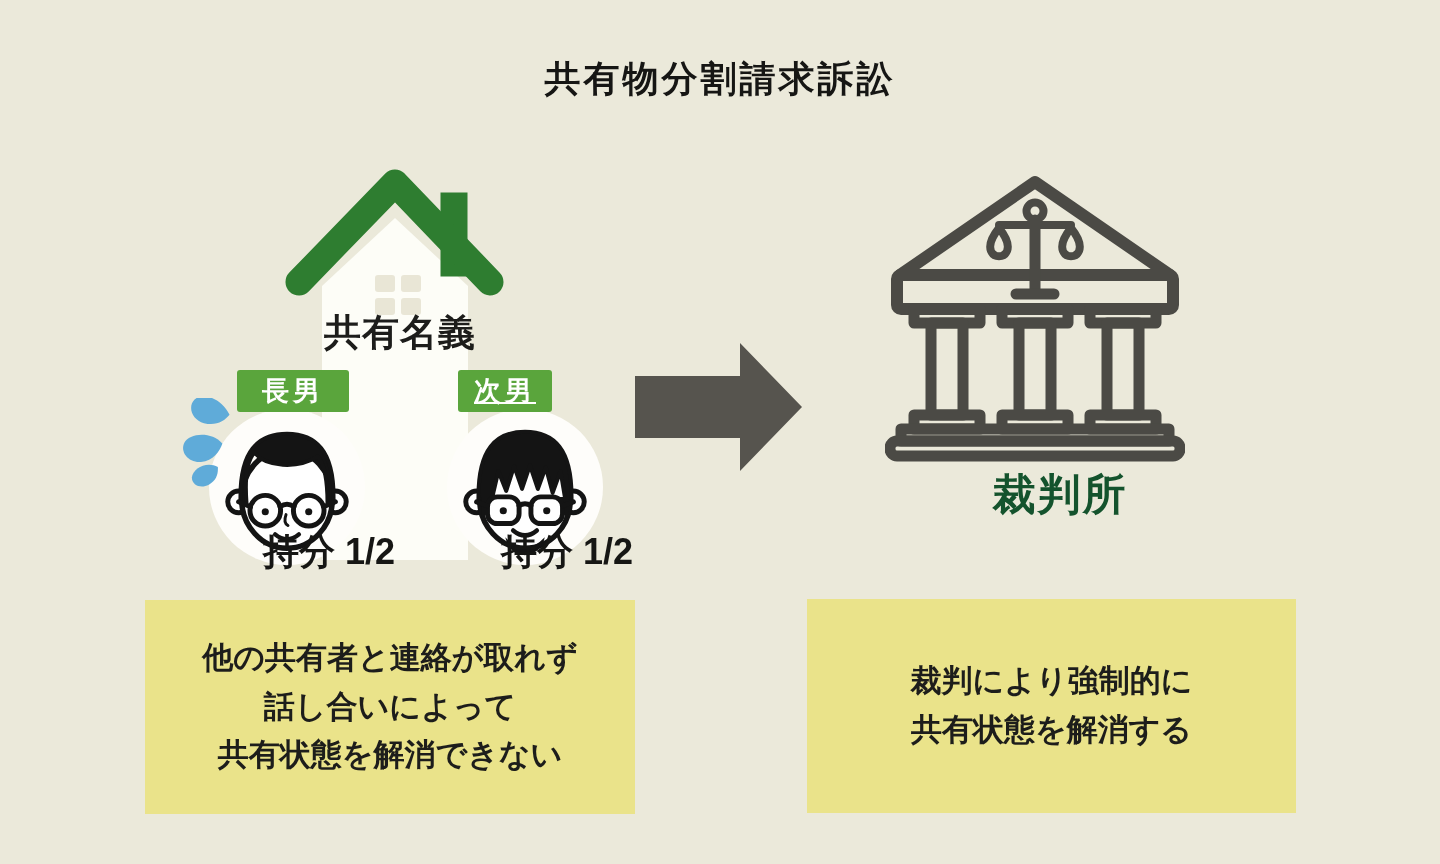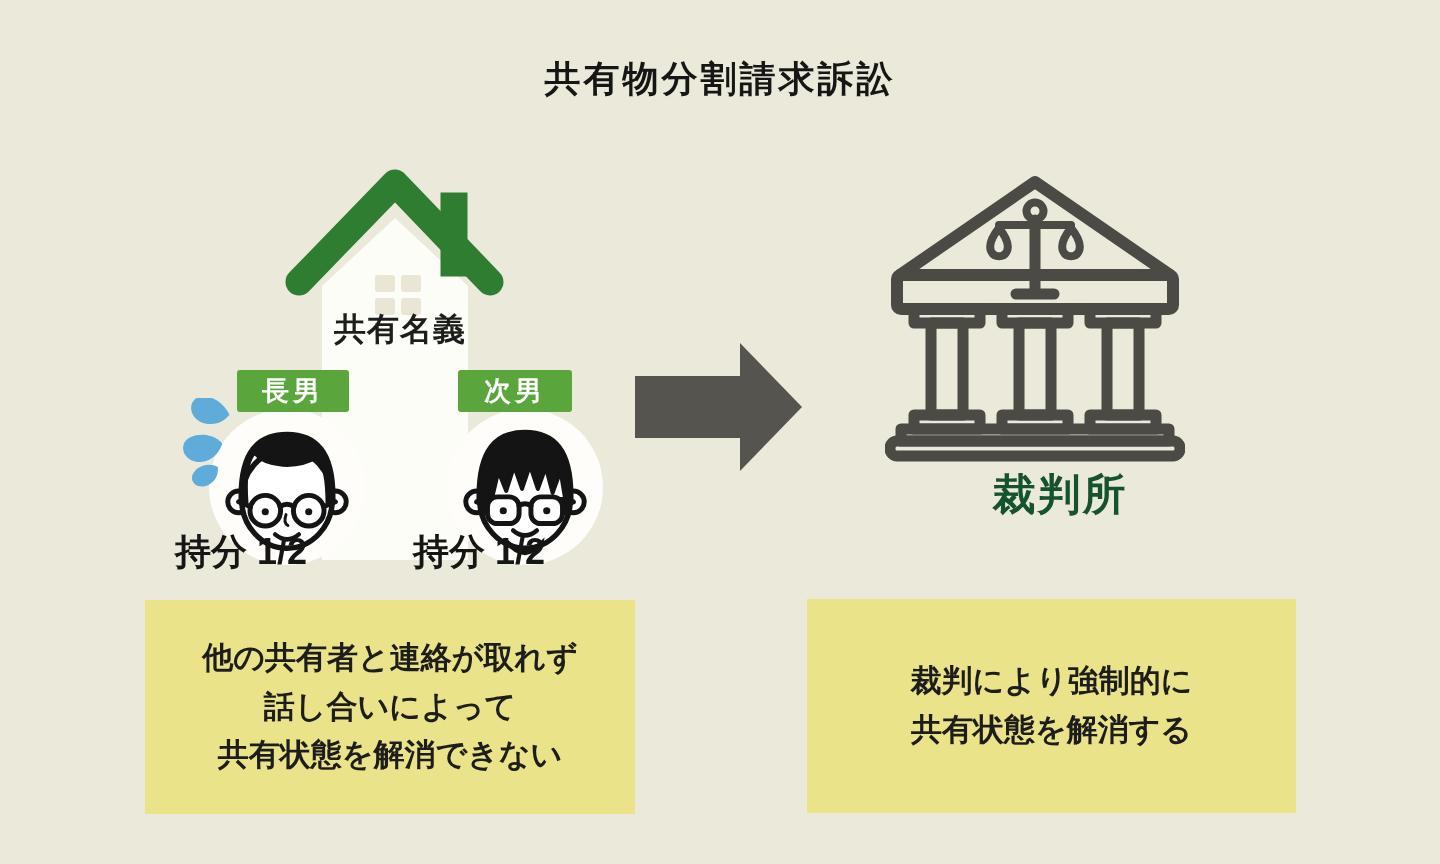--- a/index.html
+++ b/index.html
@@ -17,37 +17,37 @@
     left:0;top:55px;width:1440px;
     text-align:center;
     font-size:36px;font-weight:800;letter-spacing:3px;
     color:#161614;
   }
 
   
   .house-label{
     left:300px;top:308px;width:200px;
     text-align:center;
-    font-size:32px;font-weight:800;letter-spacing:1px;
+    font-size:37px;font-weight:800;letter-spacing:1px;
     color:#1d1d1b;z-index:3;
   }
 
   .badge{
     background:#5aa53c;
     border-radius:3px;
     color:#ffffff;
     font-size:27px;font-weight:800;letter-spacing:4px;
     text-align:center;line-height:42px;
     height:42px;z-index:5;
   }
   .badge-left{left:237px;top:370px;width:112px;}
-  .badge-right{left:458px;top:370px;width:114px;}
+  .badge-right{left:458px;top:370px;width:94px;text-decoration:underline;}
 
   .share{
-    width:220px;text-align:left;
+    width:220px;text-align:right;
     font-size:36px;font-weight:800;
     color:#161614;z-index:6;
   }
   .share-left{left:175px;top:528px;}
   .share-right{left:413px;top:528px;}
 
   .court-label{
     left:935px;top:466px;width:250px;
     text-align:center;
     font-size:43px;font-weight:800;letter-spacing:2px;

